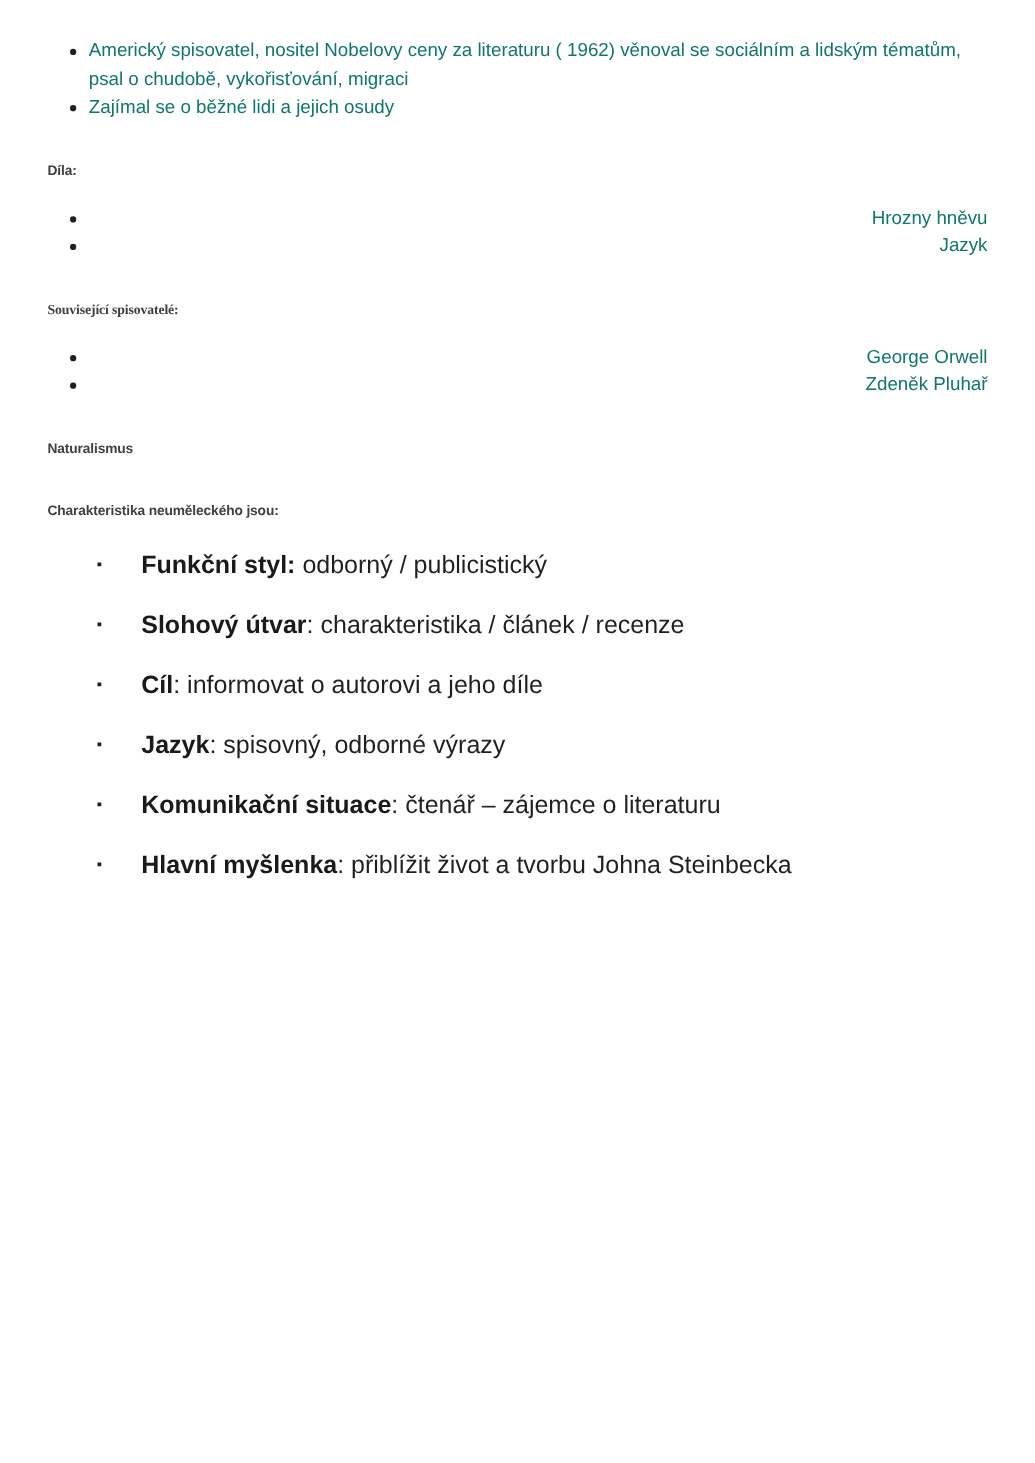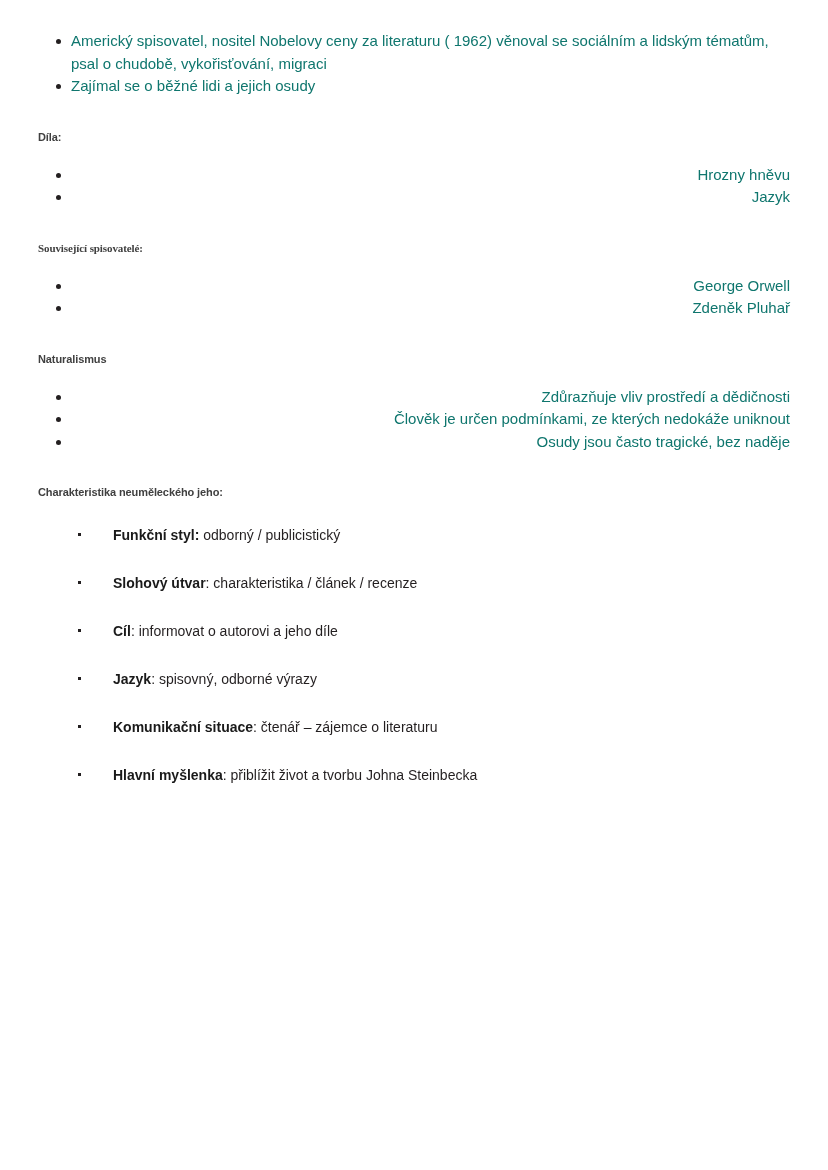--- a/index.html
+++ b/index.html
@@ -80,21 +80,21 @@
 
   
   .dot-list {
     list-style: none;
     margin: 21px 0 0 0;
     padding: 0;
   }
   .dot-item {
     position: relative;
     padding-left: 75px;
-    font-size: 14px;
+    font-size: 20px;
     line-height: 22px;
     color: #231f20;
     margin: 0;
   }
   .dot-item + .dot-item { margin-top: 26px; }
 
   .dot-item > .bullet-square {
     position: absolute;
     left: 40px;
     top: 9px;
@@ -143,36 +143,22 @@
         <span class="bullet-dot"></span>
         <span>George Orwell</span>
       </li>
       <li class="disc-item">
         <span class="bullet-dot"></span>
         <span>Zdeněk Pluhař</span>
       </li>
     </ul>
 
     <p class="heading heading-natur">Naturalismus</p>
-    <ul class="disc-list spaced">
-      <li class="disc-item">
-        <span class="bullet-dot"></span>
-        <span>Zdůrazňuje vliv prostředí a dědičnosti</span>
-      </li>
-      <li class="disc-item">
-        <span class="bullet-dot"></span>
-        <span>Člověk je určen podmínkami, ze kterých nedokáže uniknout</span>
-      </li>
-      <li class="disc-item">
-        <span class="bullet-dot"></span>
-        <span>Osudy jsou často tragické, bez naděje</span>
-      </li>
-    </ul>
 
-    <p class="heading heading-charak">Charakteristika neuměleckého jeho:</p>
+    <p class="heading heading-charak">Charakteristika neuměleckého jsou:</p>
     <ul class="dot-list">
       <li class="dot-item">
         <span class="bullet-square"></span>
         <span class="lbl-bold">Funkční styl:</span><span> odborný / publicistický</span>
       </li>
       <li class="dot-item">
         <span class="bullet-square"></span>
         <span class="lbl-bold">Slohový útvar</span><span>: charakteristika / článek / recenze</span>
       </li>
       <li class="dot-item">

